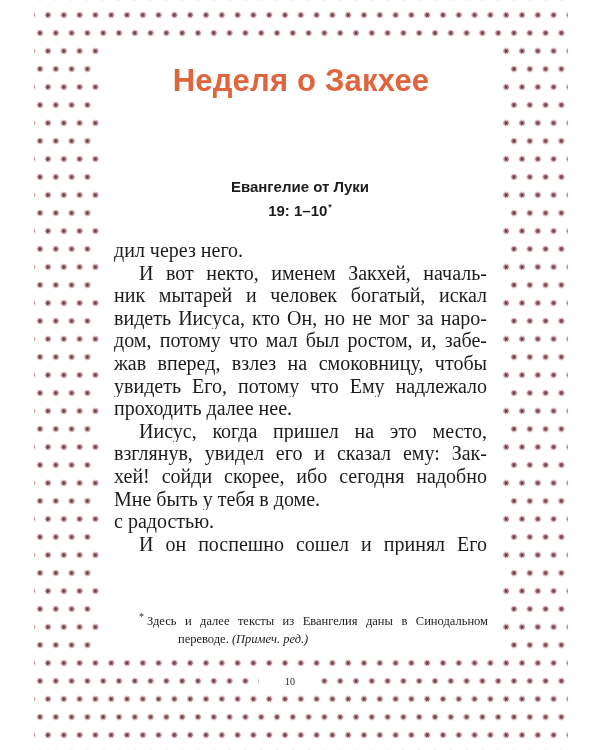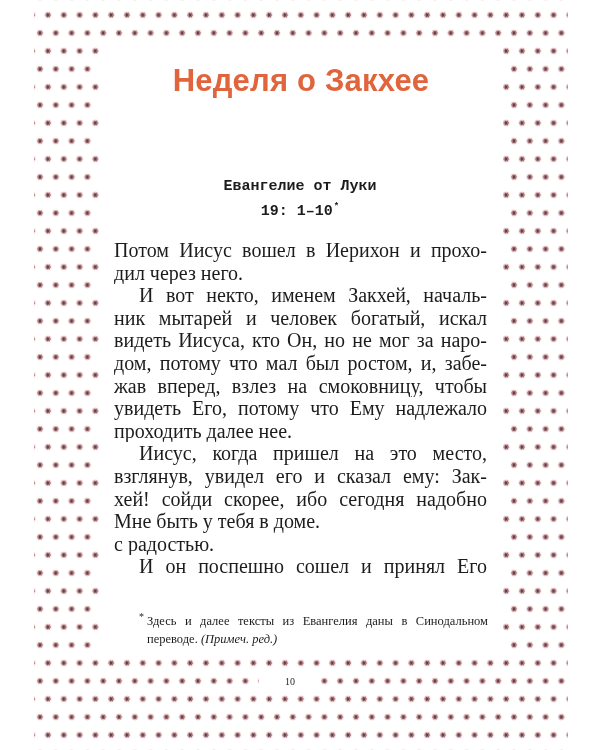--- a/index.html
+++ b/index.html
@@ -34,21 +34,21 @@
       font-weight: bold;
       font-size: 31px;
       color: var(--title);
       letter-spacing: 0.2px;
     }
     .subtitle {
       position: absolute;
       left: 100px; width: 400px;
       top: 177px;
       text-align: center;
-      font-family: Liberation Mono, monospace;
+      font-family: Liberation Sans, sans-serif;
       font-weight: bold;
       font-size: 15px;
       line-height: 20px;
       color: var(--text);
     }
     .subtitle .sup {
       font-size: 9px;
       vertical-align: 6px;
       margin-left: 1px;
     }
@@ -84,20 +84,21 @@
       line-height: 18px;
       color: var(--text);
     }
     .footnote .fn-line {
       text-align: justify;
       text-align-last: justify;
       height: 18px;
     }
     .footnote .fn-line.last {
       text-align-last: left;
+      margin-left: 31px;
     }
     .footnote .fn-marker {
       position: absolute;
       left: -8px;
       top: -4px;
       font-size: 10px;
     }
     .footnote em {
       font-style: italic;
     }
@@ -140,21 +141,20 @@
 
 <div class="subtitle">
   <div>Евангелие от Луки</div>
   <div>
     <span>19: 1–10</span><span class="sup">*</span>
   </div>
 </div>
 
 <div class="body-text">
   <div>
-    <div class="line">Потом Иисус вошел в Иерихон и прохо-</div>
     <div class="line last">дил через него.</div>
   </div>
   <div>
     <div class="line indent">И вот некто, именем Закхей, началь-</div>
     <div class="line">ник мытарей и человек богатый, искал</div>
     <div class="line">видеть Иисуса, кто Он, но не мог за наро-</div>
     <div class="line">дом, потому что мал был ростом, и, забе-</div>
     <div class="line">жав вперед, взлез на смоковницу, чтобы</div>
     <div class="line">увидеть Его, потому что Ему надлежало</div>
     <div class="line last">проходить далее нее.</div>

